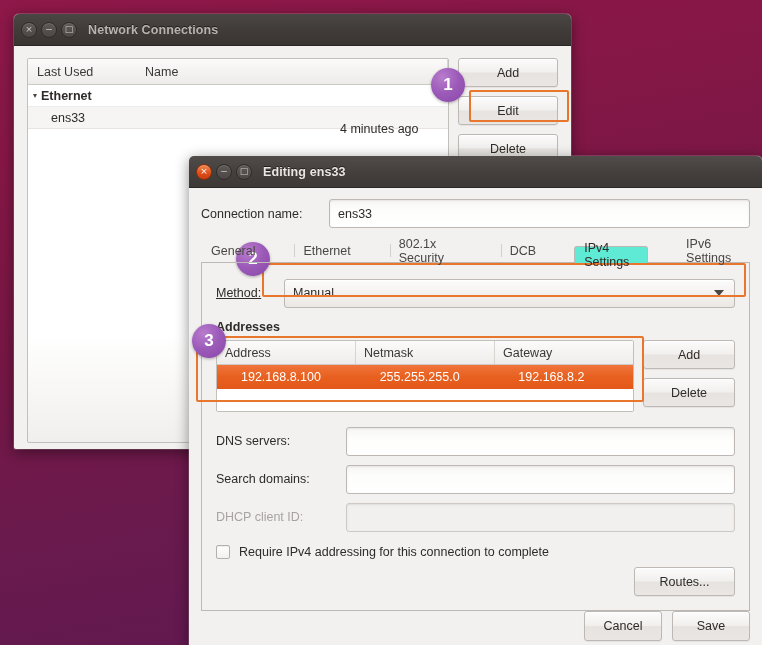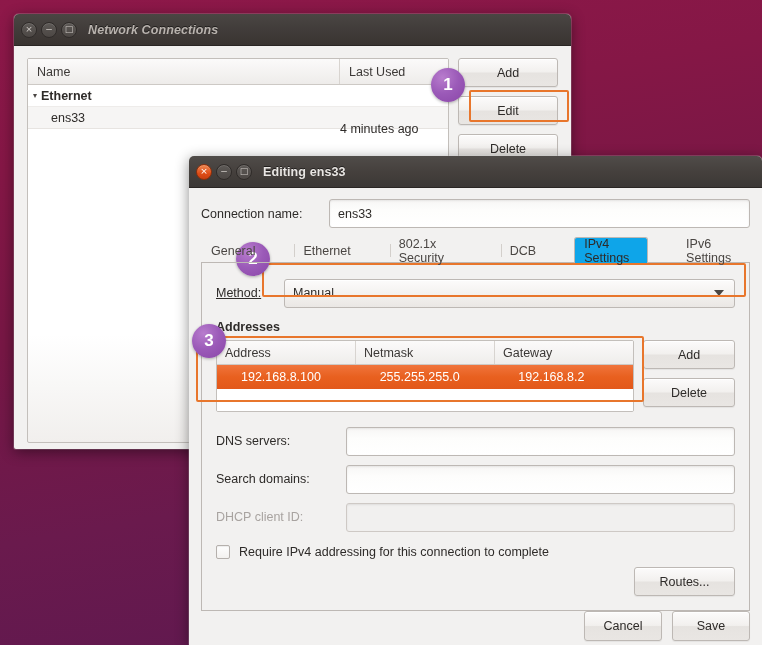--- a/index.html
+++ b/index.html
@@ -50,21 +50,21 @@
     border-color: #8c2f0c;
   }
   .wtitle {
     margin-left: 11px;
     color: #e9e6e3;
     font-size: 12.5px;
     font-weight: bold;
     letter-spacing: 0.1px;
     text-shadow: 0 -1px 0 rgba(0,0,0,0.55);
   }
-  .wtitle.inactive { color: #b9b3ae; font-style: italic; }
+  .wtitle.inactive { color: #b9b3ae; }
 
   
   #nc-window { left: 14px; top: 14px; width: 557px; height: 435px; }
   #nc-body { padding: 12px 13px 0 13px; height: calc(100% - 32px); position: relative; }
 
   .nc-split { display: flex; gap: 9px; height: 385px; }
   .conn-list {
     flex: 1;
     background: linear-gradient(180deg, #ffffff 0%, #ffffff 72%, #f1efed 100%);
     border: 1px solid #c3bfbb;
@@ -182,26 +182,26 @@
     border: 1px solid transparent;
     border-bottom: none;
     position: relative;
   }
   .tab + .tab::before {
     content: "";
     position: absolute; left: 0; top: 5px; bottom: 5px;
     width: 1px; background: #d3cfcb;
   }
   .tab.active {
-    background: #0ea5e9;
+    background: #5eead4;
     border-color: #bdb8b4;
     border-radius: 3px 3px 0 0;
     color: #2e2b29;
     margin-bottom: -1px;
-    height: 26px;
+    height: 17px;
     z-index: 3;
   }
   .tab.active::before { display: none; }
   .tab.active + .tab::before { display: none; }
 
   .tabpanel {
     border: 1px solid #bdb8b4;
     border-top: none;
     background: #f2f1f0;
     flex: 1;
@@ -299,22 +299,22 @@
       <div class="wbtn">−</div>
       <div class="wbtn">□</div>
     </div>
     <div class="wtitle inactive">Network Connections</div>
   </div>
 
   <div id="nc-body">
     <div class="nc-split">
       <div class="conn-list">
         <div class="list-header">
+          <div class="lh-cell used">Last Used</div>
           <div class="lh-cell name">Name</div>
-          <div class="lh-cell used">Last Used</div>
         </div>
         <div class="group-row">
           <span class="tri">▾</span>
           <span>Ethernet</span>
         </div>
         <div class="conn-row">
           <div class="cname">ens33</div>
           <div class="cused">4 minutes ago</div>
         </div>
       </div>

